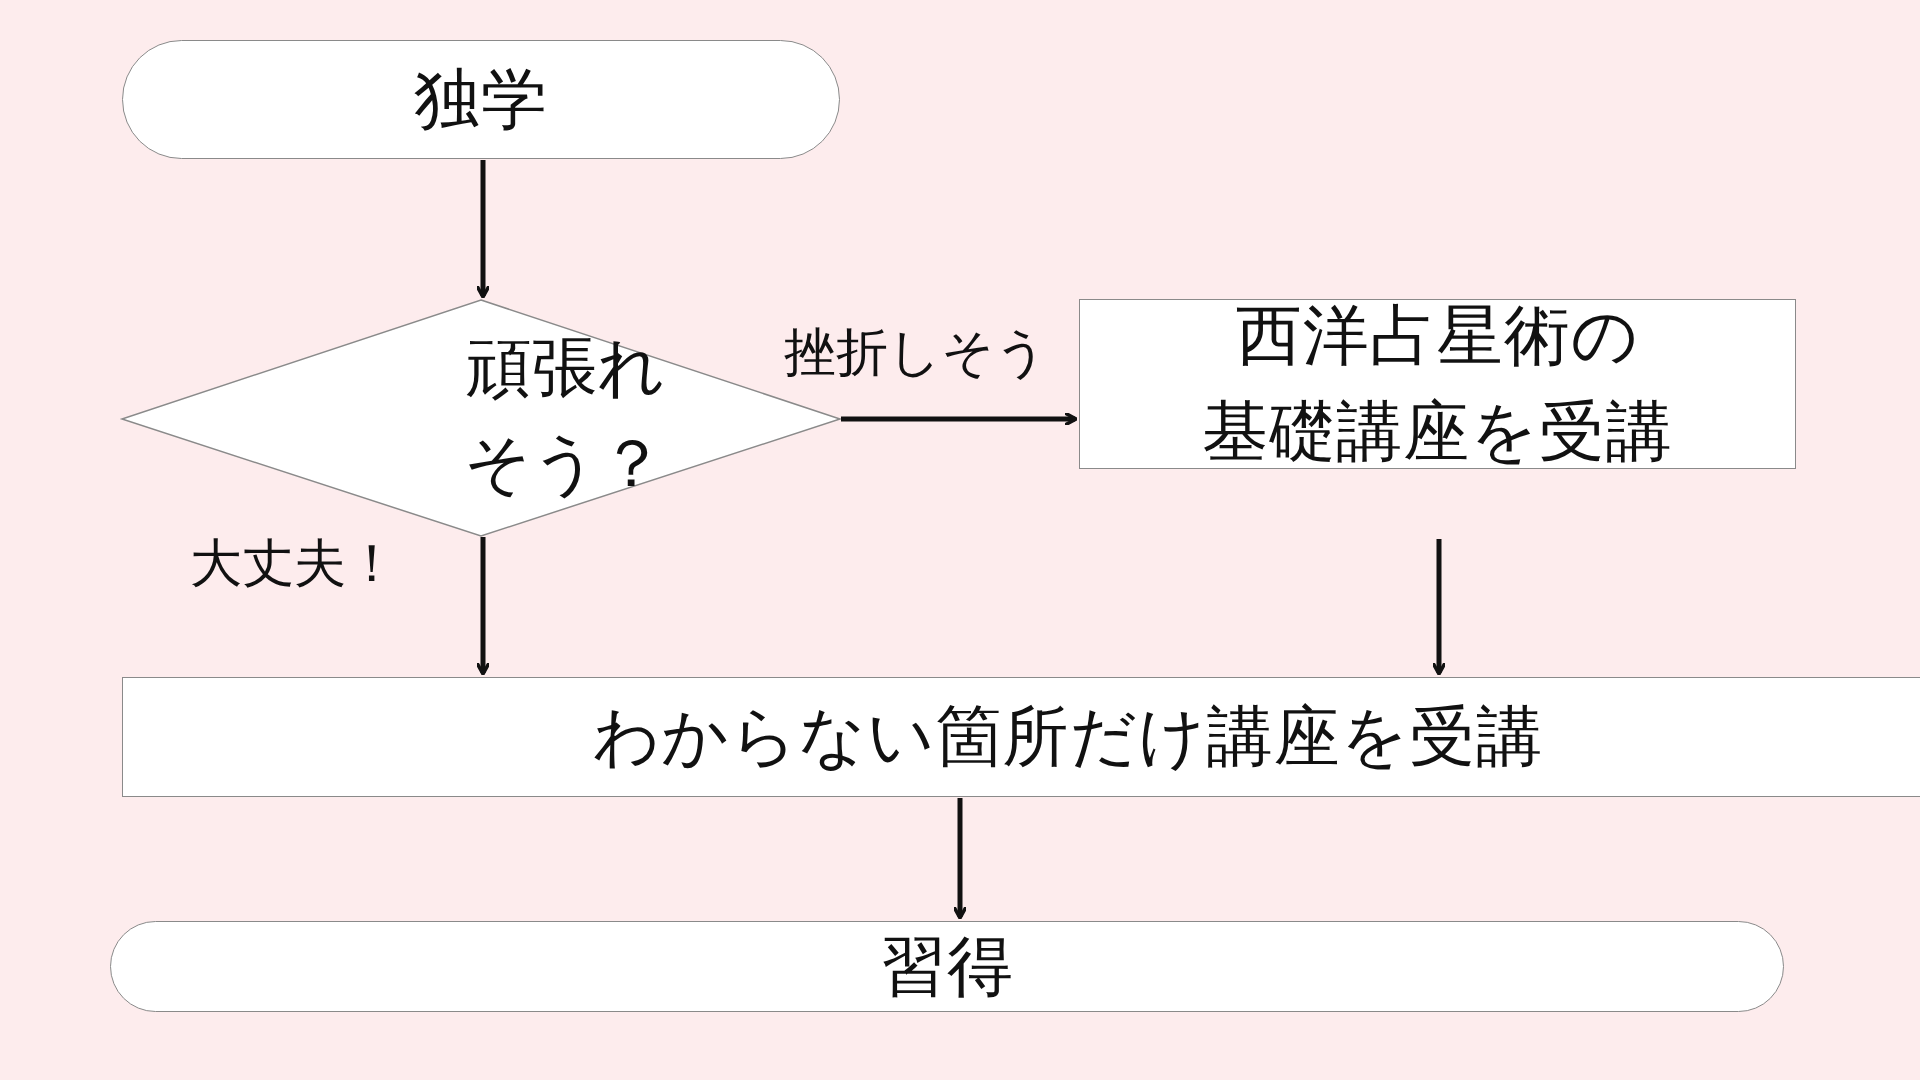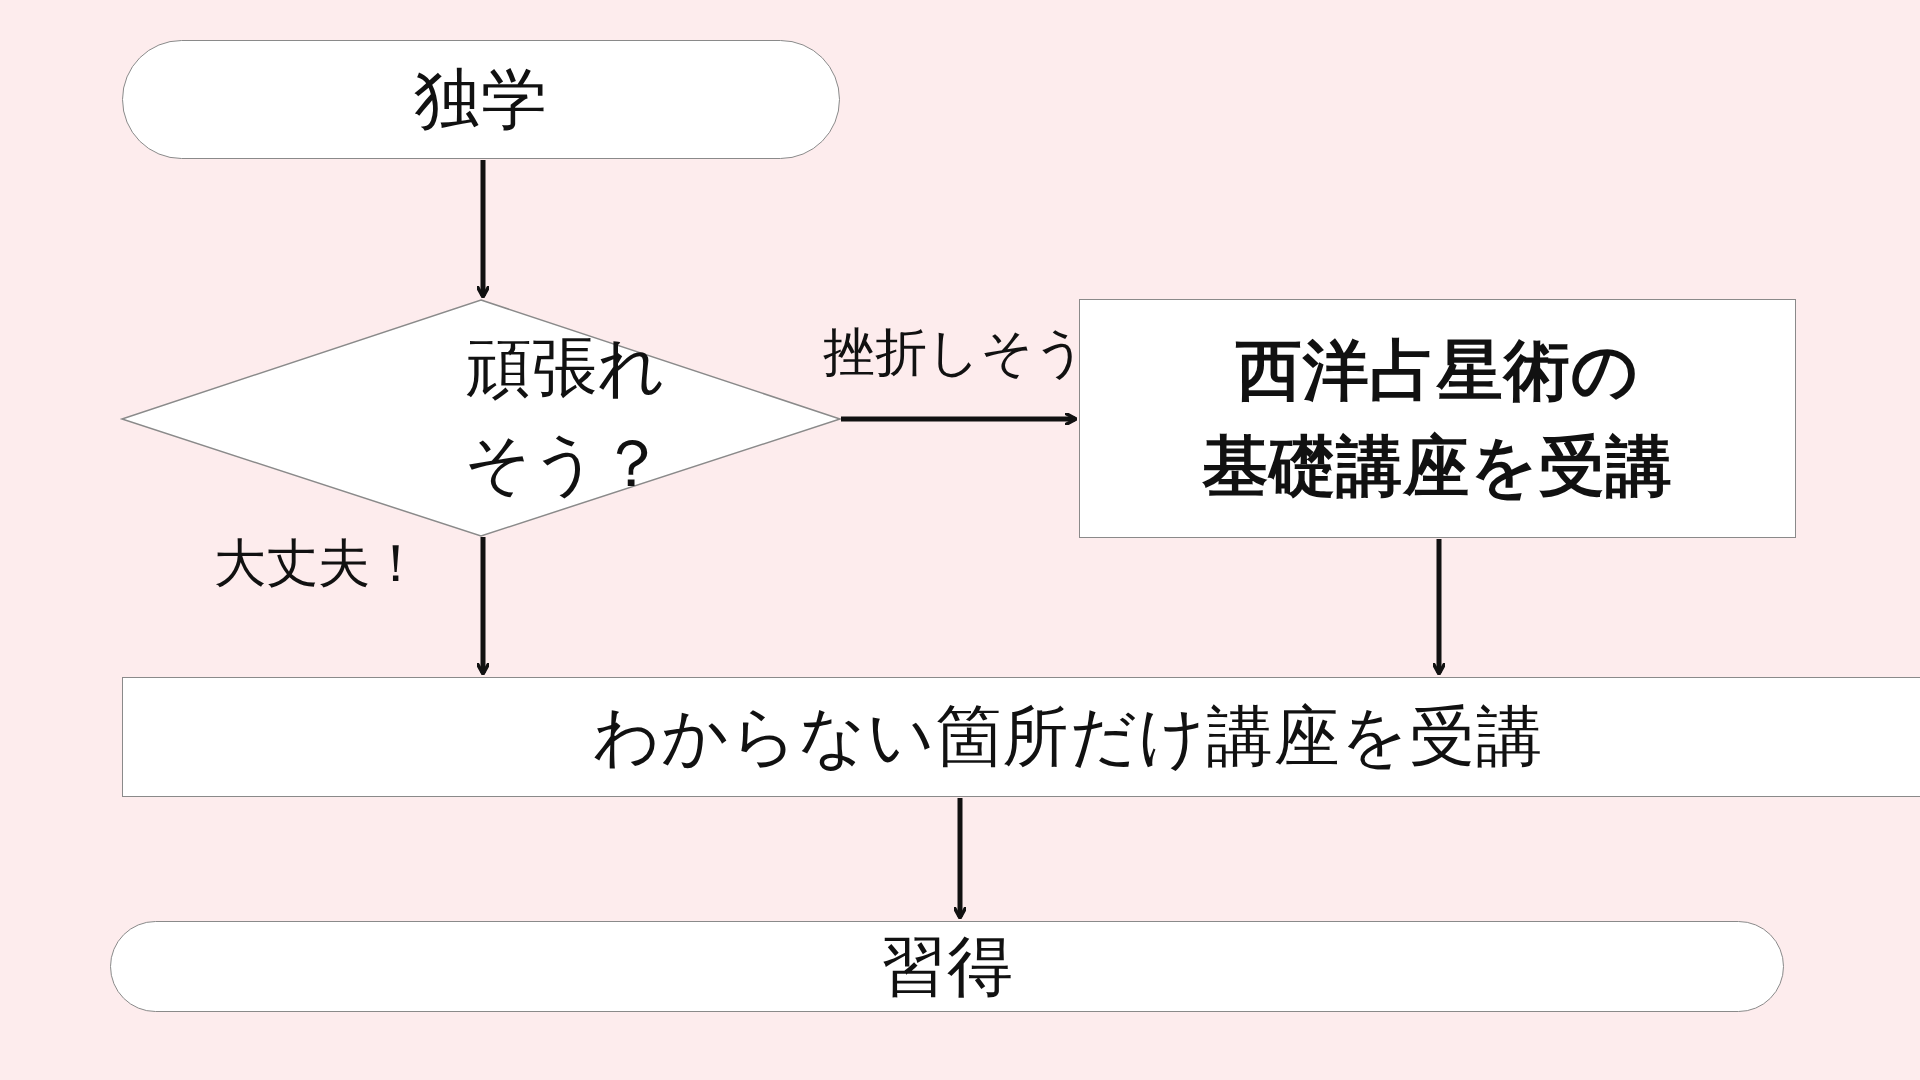--- a/index.html
+++ b/index.html
@@ -31,25 +31,25 @@
   <line x1="960" y1="798" x2="960" y2="917" stroke="#111" stroke-width="5" marker-end="url(#ah)"></line>
 </svg>
 
 <div class="node stadium" style="left:122px;top:40px;width:718px;height:119px;">
   <span class="txt">独学</span>
 </div>
 
 <div id="diamond-text">頑張れ
 そう？</div>
 
-<div class="label" style="left:784px;top:322px;margin-left:39px;">挫折しそう</div>
+<div class="label" style="left:784px;top:322px;">挫折しそう</div>
 
-<div class="label" style="left:190px;top:533px;margin-left:24px;">大丈夫！</div>
+<div class="label" style="left:190px;top:533px;">大丈夫！</div>
 
-<div class="node" style="left:1079px;top:299px;width:717px;height:239px;font-weight:bold;">
+<div class="node" style="left:1079px;top:299px;width:717px;height:170px;">
   <span class="txt">西洋占星術の
 基礎講座を受講</span>
 </div>
 
 <div class="node" style="left:122px;top:677px;width:1892px;height:120px;">
   <span class="txt">わからない箇所だけ講座を受講</span>
 </div>
 
 <div class="node stadium" style="left:110px;top:921px;width:1674px;height:91px;font-family:Liberation Serif, serif;">
   <span class="txt">習得</span>

